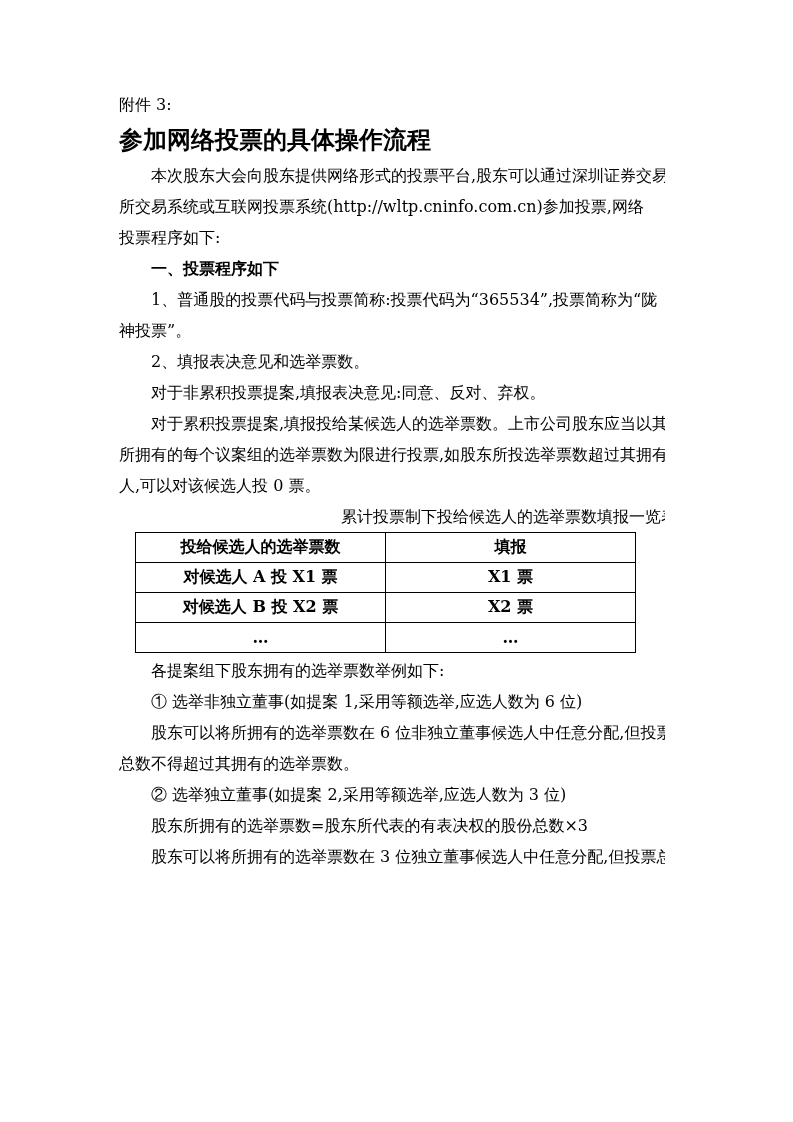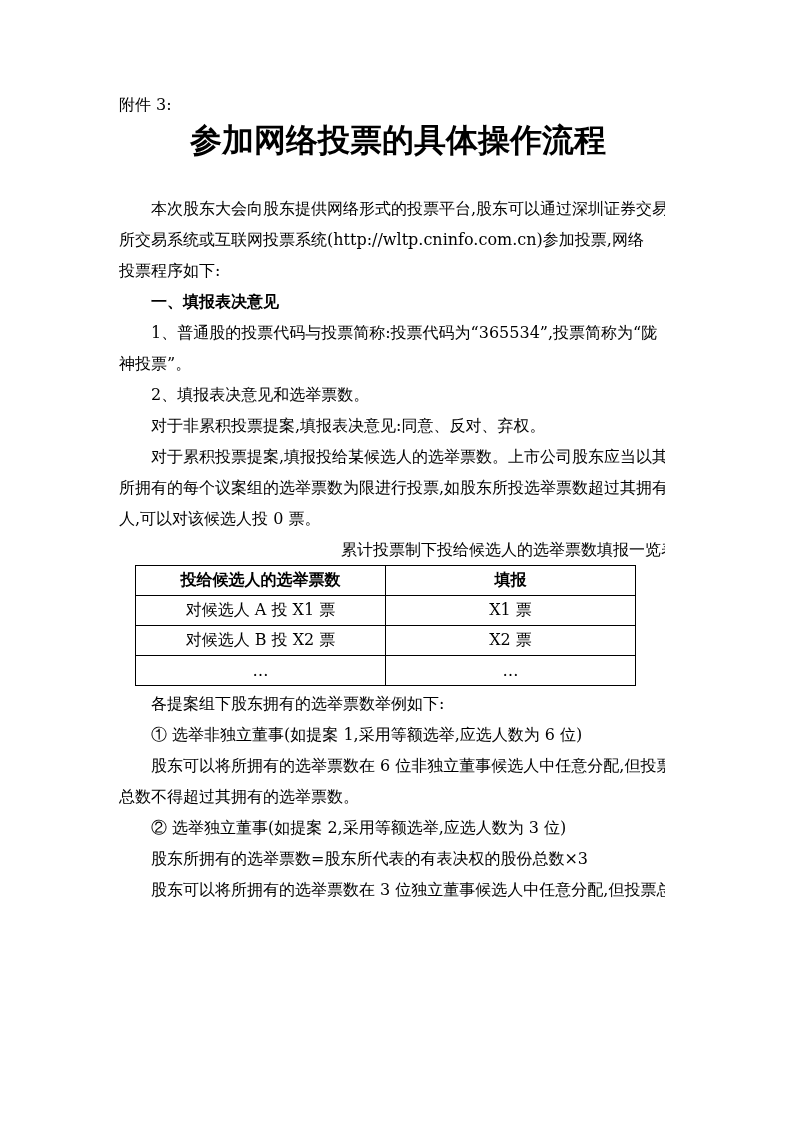--- a/index.html
+++ b/index.html
@@ -19,26 +19,24 @@
     top: 90px;
     width: 558px;
   }
   .attachment {
     font-size: 16px;
     line-height: 30px;
     height: 30px;
     white-space: nowrap;
   }
   .doc-title {
-    font-size: 32px;
+    font-size: 24px;
     font-weight: bold;
-    text-align: center;
     line-height: 40px;
     height: 40px;
-    margin-bottom: 33px;
     white-space: nowrap;
   }
   .para { }
   .line {
     font-size: 16px;
     line-height: 31px;
     height: 31px;
     white-space: nowrap;
   }
   .para .line:first-child { padding-left: 32px; }
@@ -55,21 +53,21 @@
     table-layout: fixed;
     width: 501px;
     margin-left: 16px;
   }
   table.vote-table th, table.vote-table td {
     border: 1px solid #000000;
     height: 30px;
     text-align: center;
     vertical-align: middle;
     font-size: 16px;
-    font-weight: normal;
+    font-weight: bold;
     padding: 0;
     white-space: nowrap;
   }
   table.vote-table th { font-weight: bold; }
   .after-table { margin-top: 2px; }
 </style>
 </head>
 <body>
 
 <div class="page">
@@ -79,21 +77,21 @@
 
     <div class="doc-title">参加网络投票的具体操作流程</div>
 
     <div id="paras-before">
         <div class="para body">
           <div class="line">本次股东大会向股东提供网络形式的投票平台,股东可以通过深圳证券交易</div>
           <div class="line">所交易系统或互联网投票系统(http://wltp.cninfo.com.cn)参加投票,网络</div>
           <div class="line">投票程序如下:</div>
         </div>
         <div class="para heading">
-          <div class="line">一、填报表决意见</div>
+          <div class="line">一、投票程序如下</div>
         </div>
         <div class="para body">
           <div class="line">1、普通股的投票代码与投票简称:投票代码为“365534”,投票简称为“陇</div>
           <div class="line">神投票”。</div>
         </div>
         <div class="para body">
           <div class="line">2、填报表决意见和选举票数。</div>
         </div>
         <div class="para body">
           <div class="line">对于非累积投票提案,填报表决意见:同意、反对、弃权。</div>

